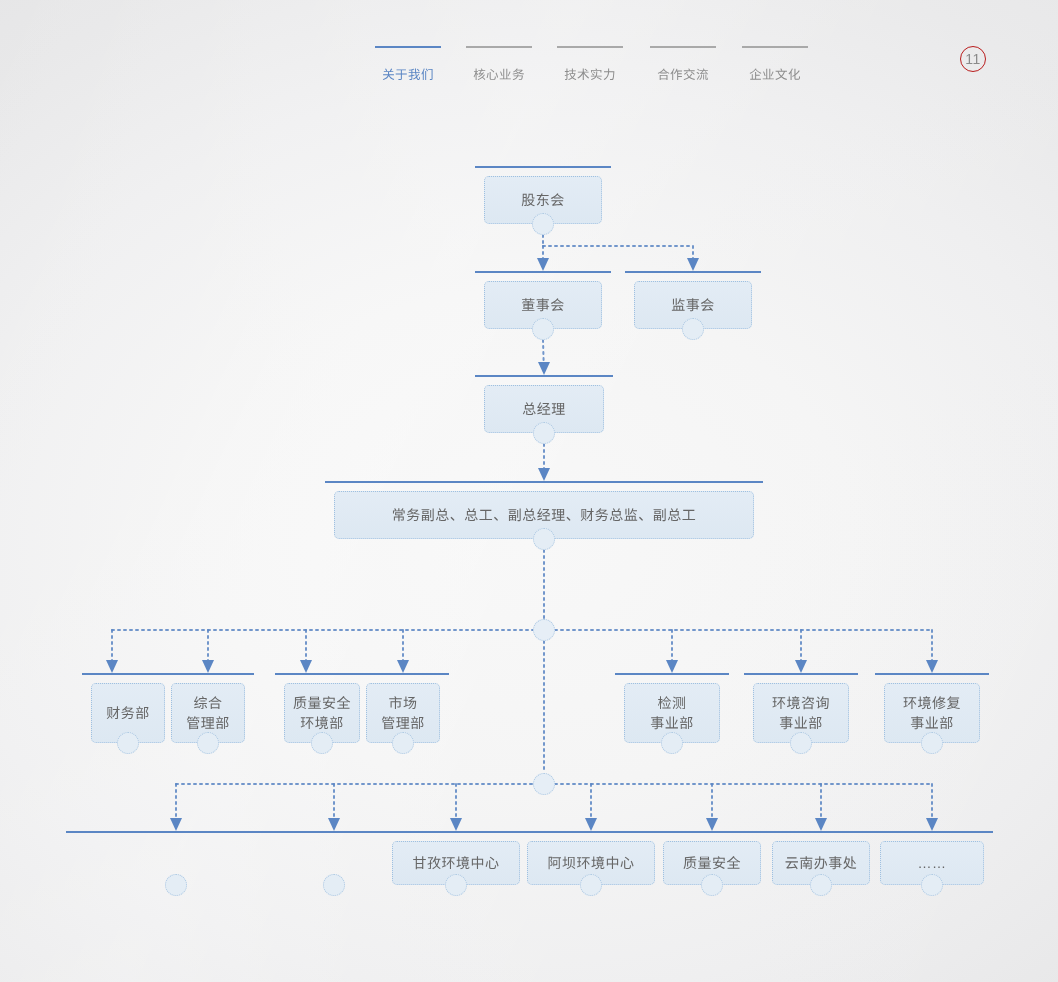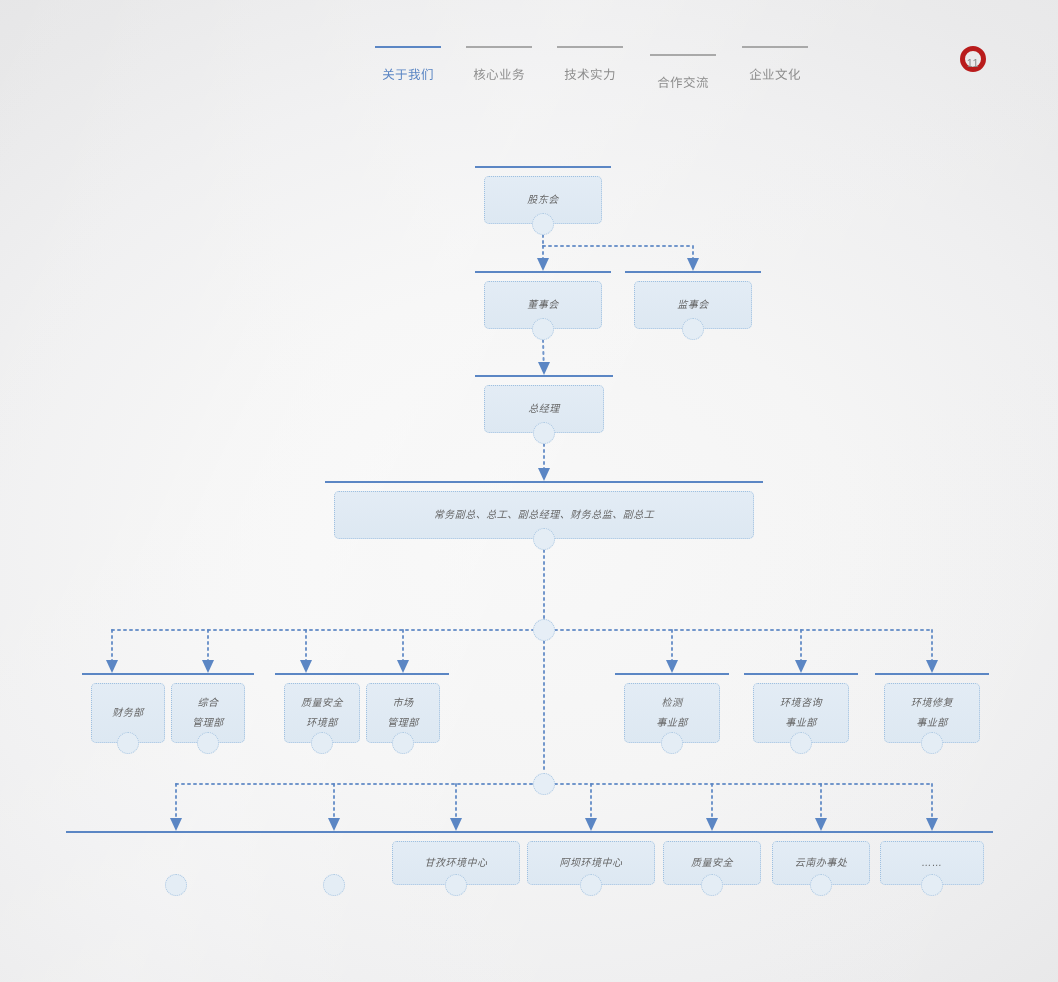--- a/index.html
+++ b/index.html
@@ -65,24 +65,24 @@
   }
   .nav-item.active { color: #5b86c4; }
   .nav-item.active::before { background: #5b86c4; height: 2px; }
 
   .badge-circle {
     position: absolute;
     top: 46px;
     left: 960px;
     width: 26px;
     height: 26px;
-    border: 5px solid #b91c1c;
+    border: 1px solid #b91c1c;
     border-radius: 50%;
     color: #8a8a8a;
-    font-size: 11px;
+    font-size: 14px;
     line-height: 24px;
     text-align: center;
     letter-spacing: 0.5px;
   }
 
   
   .chart {
     position: absolute;
     inset: 0;
   }
@@ -114,27 +114,26 @@
     bottom: 0;
     border: 1px dotted #9fc0e0;
     border-radius: 5px;
     background: linear-gradient(180deg, #e3ecf5 0%, #dde8f2 100%);
     display: flex;
     align-items: center;
     justify-content: center;
     text-align: center;
   }
   .node .label {
-    font-size: 10px;
+    font-size: 14px;
     line-height: 20px;
     color: #666666;
     letter-spacing: 0.5px;
     padding: 0 6px;
     white-space: pre-line;
-    font-style: italic;
   }
   .node .handle {
     position: absolute;
     left: 50%;
     bottom: -11px;
     transform: translateX(-50%);
     width: 22px;
     height: 22px;
     border-radius: 50%;
     border: 1px dotted #a9c6e2;
@@ -153,21 +152,21 @@
 </style>
 </head>
 <body>
 
 <div class="sheen"></div>
 
 <nav class="topnav" id="topnav">
     <div class="nav-item active" style="left: 375px; width: 66px;"><span>关于我们</span></div>
     <div class="nav-item" style="left: 466px; width: 66px;"><span>核心业务</span></div>
     <div class="nav-item" style="left: 557px; width: 66px;"><span>技术实力</span></div>
-    <div class="nav-item" style="left: 650px; width: 66px; margin-top: 8px;"><span>合作交流</span></div>
+    <div class="nav-item" style="left: 650px; width: 66px;"><span>合作交流</span></div>
     <div class="nav-item" style="left: 742px; width: 66px;"><span>企业文化</span></div>
   </nav>
 
 <div class="badge-circle">11</div>
 
 <div class="chart">
   <svg class="edges" id="edges" viewBox="0 0 1058 982">
       <line x1="543" y1="235" x2="543" y2="246" stroke="#5b86c4" stroke-width="2" stroke-dasharray="2 4" stroke-linecap="round" opacity="0.85"></line>
       <line x1="543" y1="246" x2="693" y2="246" stroke="#5b86c4" stroke-width="2" stroke-dasharray="2 4" stroke-linecap="round" opacity="0.85"></line>
       <line x1="543" y1="246" x2="543" y2="270" stroke="#5b86c4" stroke-width="2" stroke-dasharray="2 4" stroke-linecap="round" opacity="0.85"></line>

